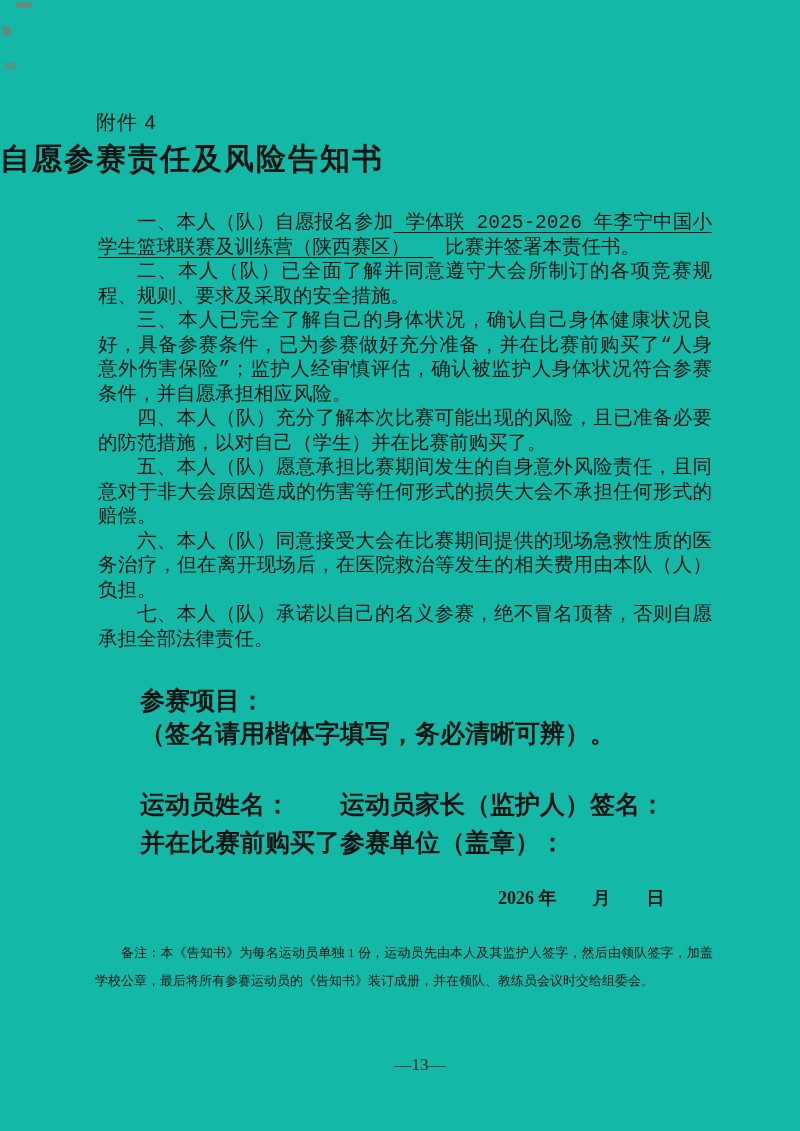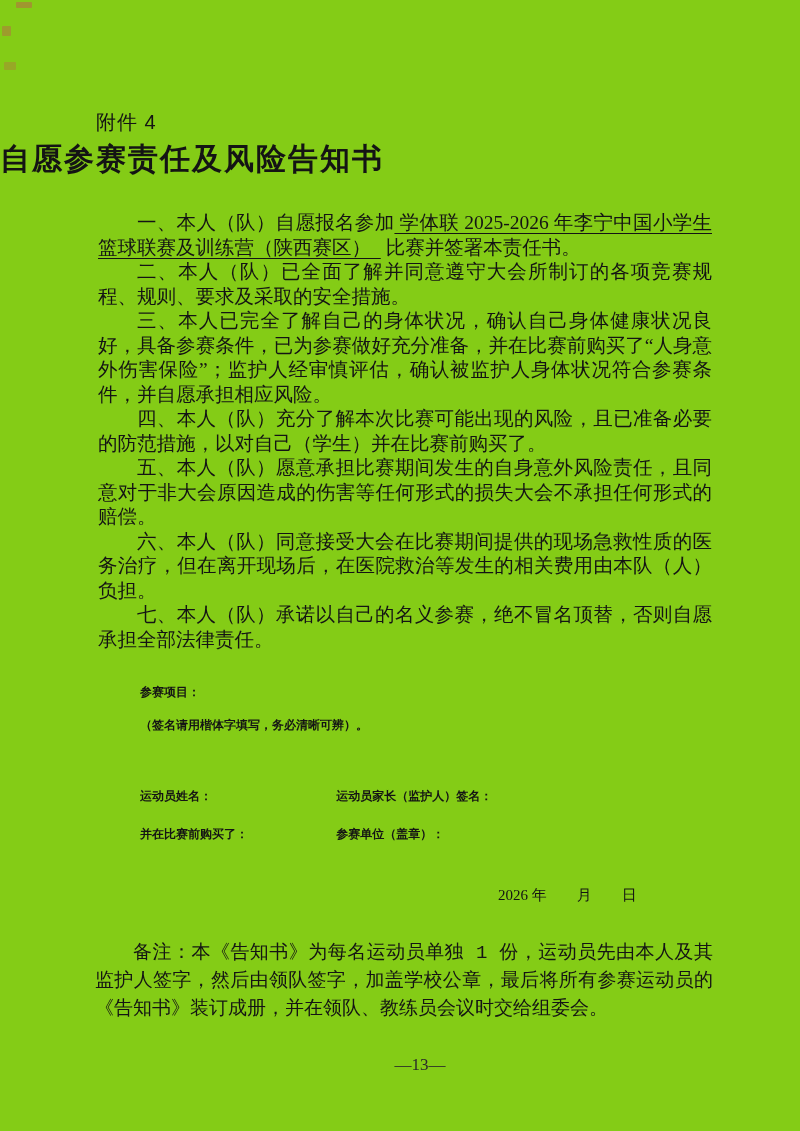--- a/index.html
+++ b/index.html
@@ -1,21 +1,21 @@
 <!DOCTYPE html>
 <html><head>
 <meta charset="utf-8">
 <style>
   html, body { margin: 0; padding: 0; background: #e8e8e8; }
   .page {
     position: relative;
     width: 800px;
     height: 1131px;
     margin: 0 auto;
-    background: #84cc16;
+    background: #14b8a6;
     color: #141414;
     font-family: "Liberation Serif", "DejaVu Serif", serif;
     overflow: hidden;
   }
   
   .artifact { position: absolute; border-radius: 1px; }
   .artifact.a1 { left: 16px; top: 2px;  width: 16px; height: 6px;  background: rgba(196,85,77,0.45); }
   .artifact.a2 { left: 2px;  top: 26px; width: 9px;  height: 10px; background: rgba(196,85,77,0.40); }
   .artifact.a3 { left: 4px;  top: 62px; width: 12px; height: 8px;  background: rgba(196,85,77,0.30); }
 
@@ -37,51 +37,52 @@
     letter-spacing: 2px;
   }
   .body {
     position: absolute;
     left: 98px; top: 211px;
     width: 614px;
     font-size: 19.5px;
     line-height: 24.5px;
     text-align: justify;
   }
-  .body p { margin: 0; text-indent: 2em; }
+  .body p { margin: 0; text-indent: 2em; font-family: Liberation Mono, monospace; }
   .u {
     text-decoration: underline;
     text-underline-offset: 4px;
     text-decoration-thickness: 1px;
   }
   .event-label, .sig-note, .sig-row {
     position: absolute;
     left: 140px;
     font-family: "Liberation Sans", "DejaVu Sans", sans-serif;
     font-weight: bold;
-    font-size: 12px;
+    font-size: 25px;
     white-space: nowrap;
   }
   .event-label { top: 684px; }
   .sig-note   { top: 717px; }
   .sig-row.row1 { top: 788px; }
   .sig-row.row2 { top: 826px; }
   .sig-row .col1 { display: inline-block; width: 193px; }
   .date-line {
     position: absolute;
     left: 498px; top: 886px;
-    font-size: 15px;
+    font-size: 18px;
     white-space: nowrap;
+    font-weight: bold;
   }
   .remark {
     position: absolute;
     left: 95px; top: 939px;
     width: 618px;
-    font-family: Liberation Mono, monospace;
-    font-size: 19px;
+    font-family: Liberation Serif, serif;
+    font-size: 13px;
     line-height: 28px;
     text-align: justify;
     text-indent: 2em;
   }
   .page-number {
     position: absolute;
     left: 0; top: 1055px;
     width: 100%;
     text-align: center;
     font-size: 17px;

